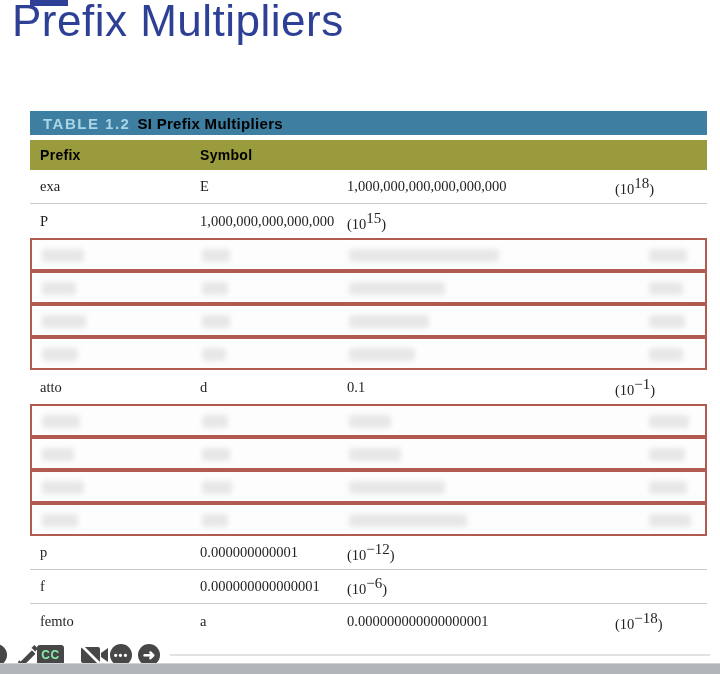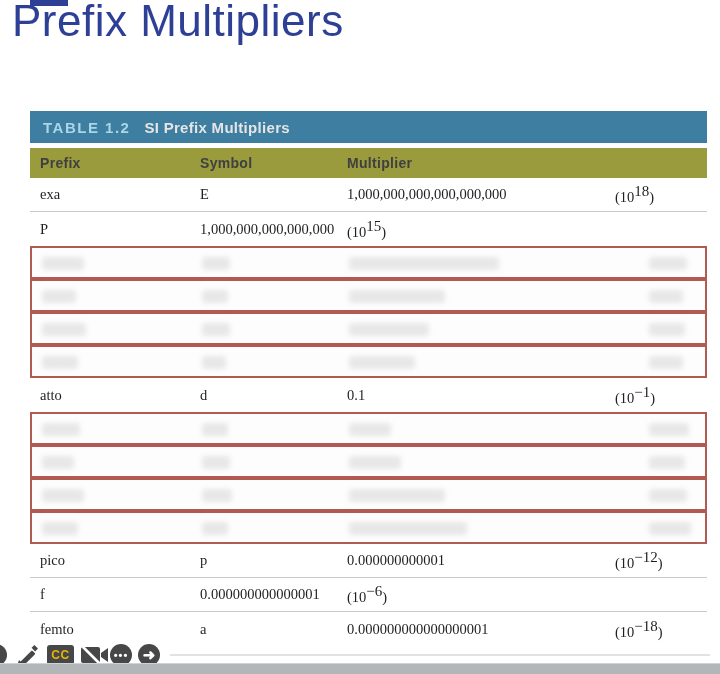--- a/index.html
+++ b/index.html
@@ -11,32 +11,32 @@
     position:absolute;left:30px;top:0;width:38px;height:6px;background:#2e3f96;
   }
   h1.page-title{
     position:absolute;left:12px;top:-4px;margin:0;
     font-size:44px;font-weight:500;letter-spacing:0.5px;color:#2e3f96;
   }
   .si-table{
     position:absolute;left:30px;top:111px;width:677px;
   }
   .caption-band{
-    height:32px;background:#3d7ea1;display:flex;align-items:center;
-    padding-left:13px;box-sizing:border-box;gap:14px;
+    height:24px;background:#3d7ea1;display:flex;align-items:center;
+    padding-left:13px;box-sizing:border-box;gap:7px;
   }
   .caption-label{color:#a9d5e7;font-weight:bold;font-size:15px;letter-spacing:1.5px;}
-  .caption-title{color:#e5e5e5;font-weight:bold;font-size:15px;letter-spacing:0.3px;}
+  .caption-title{color:#000000;font-weight:bold;font-size:15px;letter-spacing:0.3px;}
   .band-gap{height:5px;background:#ffffff;}
   .grid-cols{
     display:grid;grid-template-columns:160px 147px 268px 1fr;
     padding-left:10px;box-sizing:border-box;align-items:center;
   }
   .col-header-row{
-    height:30px;background:#999b3d;color:#404040;font-weight:bold;font-size:14px;
+    height:30px;background:#999b3d;color:#000000;font-weight:bold;font-size:14px;
     letter-spacing:0.3px;
   }
   .trow{box-sizing:border-box;font-family:Liberation Serif, serif;}
   .trow.visible{
     height:34px;font-size:14.5px;color:#1f1f1f;background:#ffffff;
   }
   .trow.visible.sep{border-bottom:1px solid #c9c9c9;}
   .trow.redacted{
     height:33px;border:2px solid #b15a52;background:#fdfdfd;margin-top:0px;
   }
@@ -50,22 +50,22 @@
   .toolbar{
     position:absolute;left:0;top:641px;width:720px;height:30px;
   }
   .tb-icon{position:absolute;display:flex;align-items:center;justify-content:center;}
   .tb-circle{
     width:22px;height:22px;border-radius:50%;background:#474747;color:#ffffff;
   }
   .icon-partial{left:-15px;top:3px;}
   .icon-pen{left:13px;top:1px;width:28px;height:28px;}
   .icon-cc{
-    left:47px;top:4px;width:27px;height:20px;background:#474747;border-radius:3px;
-    color:#eab308;font-weight:bold;font-size:12px;letter-spacing:0.5px;
+    left:37px;top:4px;width:27px;height:20px;background:#474747;border-radius:3px;
+    color:#86efac;font-weight:bold;font-size:12px;letter-spacing:0.5px;
   }
   .icon-camera{left:80px;top:3px;width:31px;height:22px;}
   .icon-more{left:110px;top:3px;letter-spacing:1px;font-size:11px;font-weight:bold;}
   .icon-next{left:138px;top:3px;font-size:15px;font-weight:bold;}
   .progress-line{
     position:absolute;left:170px;top:13px;width:540px;height:2px;background:#e2e2e2;
   }
   .bottom-bar{
     position:absolute;left:0;top:663px;width:720px;height:11px;background:#b3b6b8;
     border-top:1px solid #cfd3d5;box-sizing:border-box;
@@ -80,21 +80,20 @@
 
 <div class="si-table">
   <div class="caption-band">
     <span class="caption-label">TABLE 1.2</span>
     <span class="caption-title">SI Prefix Multipliers</span>
   </div>
   <div class="band-gap"></div>
   <div class="col-header-row grid-cols">
     <div class="cell">Prefix</div>
     <div class="cell">Symbol</div>
-    <div class="cell">Multiplier</div>
     <div class="cell"></div>
   </div>
   <div>
       <div class="trow visible grid-cols sep">
         <div class="cell">exa</div>
         <div class="cell">E</div>
         <div class="cell">1,000,000,000,000,000,000</div>
         <div class="cell exp">(10<sup>18</sup>)</div>
       </div>
       <div class="trow visible grid-cols">
@@ -150,21 +149,20 @@
         <div class="cell"><span class="smudge" style="width: 96px;"></span></div>
         <div class="cell exp-smudge"><span class="smudge" style="width: 38px;"></span></div>
       </div>
       <div class="trow redacted grid-cols">
         <div class="cell"><span class="smudge" style="width: 36px;"></span></div>
         <div class="cell"><span class="smudge" style="width: 26px;"></span></div>
         <div class="cell"><span class="smudge" style="width: 118px;"></span></div>
         <div class="cell exp-smudge"><span class="smudge" style="width: 42px;"></span></div>
       </div>
       <div class="trow visible grid-cols sep">
-        <div class="cell">pico</div>
         <div class="cell">p</div>
         <div class="cell">0.000000000001</div>
         <div class="cell exp">(10<sup>−12</sup>)</div>
       </div>
       <div class="trow visible grid-cols sep">
         <div class="cell">f</div>
         <div class="cell">0.000000000000001</div>
         <div class="cell exp">(10<sup>−6</sup>)</div>
       </div>
       <div class="trow visible grid-cols">

